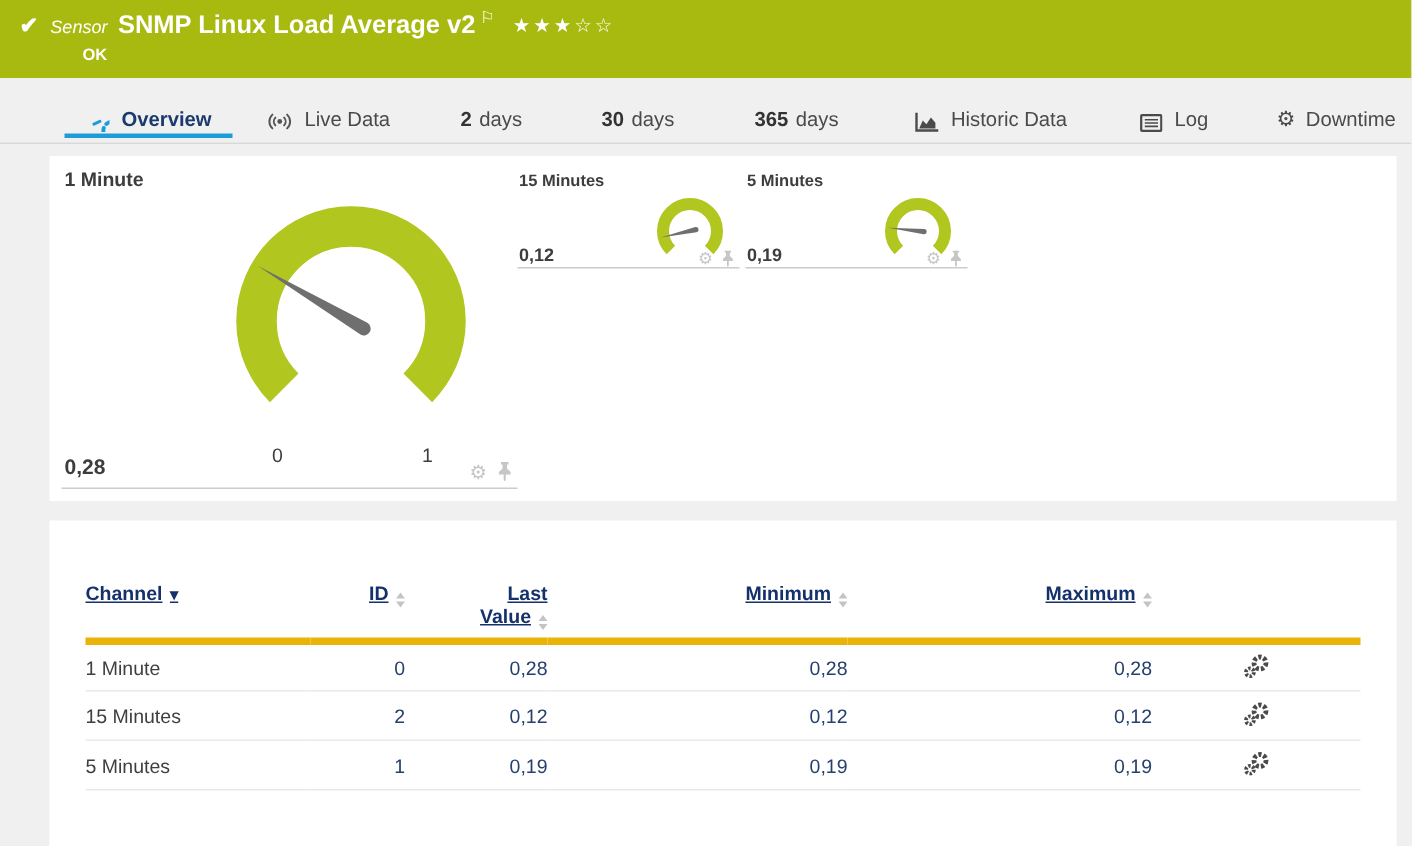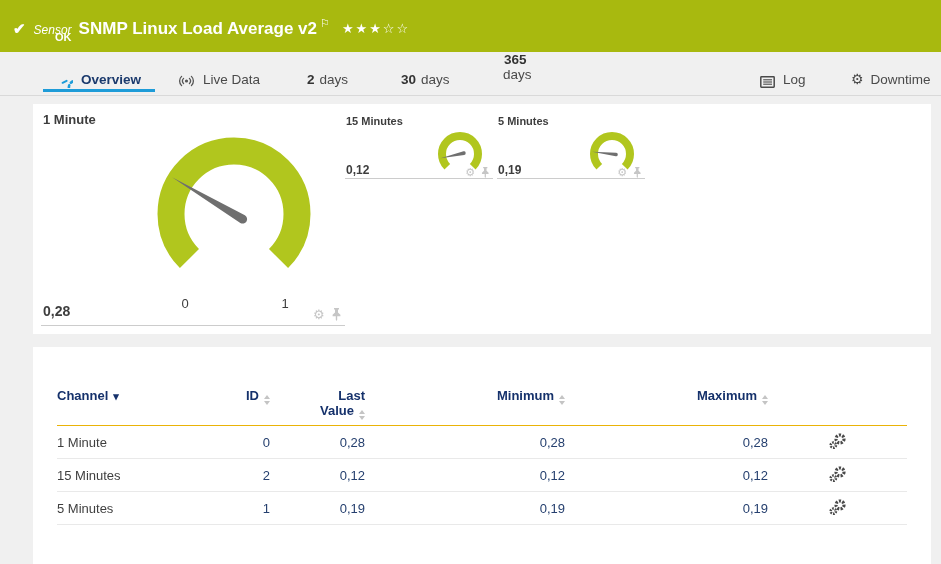--- a/index.html
+++ b/index.html
@@ -14,21 +14,21 @@
   .screen { position: absolute; inset: 0; }
 
   
   .topbar {
     position: absolute; left: 0; top: 0; width: 941px; height: 52px;
     background: #a8b90f; color: #fff;
   }
   .title-line { position: absolute; left: 13px; top: 7px; display: flex; align-items: baseline; }
   .check { font-size: 15px; font-weight: bold; margin-right: 8px; }
   .kind { font-style: italic; font-size: 12px; margin-right: 7px; }
-  .sensor-title { font-size: 17px; font-weight: bold; margin-top: 12px; }
+  .sensor-title { font-size: 17px; font-weight: bold; }
   .flag { font-size: 11px; position: relative; top: -7px; margin-left: 3px; cursor: pointer; }
   .stars { font-size: 13px; letter-spacing: 2px; margin-left: 12px; position: relative; top: -1px; cursor: pointer; }
   .status-ok { position: absolute; left: 55px; top: 31px; font-size: 11px; font-weight: bold; }
 
   
   .tabbar {
     position: absolute; left: 0; top: 52px; width: 941px; height: 44px;
     border-bottom: 1px solid #d9d9d9; background: #f0f0f0;
   }
   .tab {
@@ -64,21 +64,21 @@
   .sm-svg { position: absolute; left: 85px; top: 22px; }
   .g-value-sm { position: absolute; left: 1px; top: 59px; font-size: 12px; font-weight: bold; }
   .g-icons-sm { right: 3px; top: 61px; transform: scale(0.85); transform-origin: right center; }
   .g-line-sm { left: 0; top: 74px; width: 148px; }
 
   
   table.channels { position: absolute; left: 24px; top: 21px; width: 850px; border-collapse: collapse; table-layout: fixed; }
   .channels th {
     font-size: 13px; font-weight: bold; color: #15316b; text-align: right;
     vertical-align: top; padding: 20px 0 5px 0; height: 55px;
-    border-bottom: 1px solid #eab308; cursor: pointer; line-height: 15px;
+    border-bottom: 5px solid #eab308; cursor: pointer; line-height: 15px; text-decoration: underline;
   }
   .channels th.c1 { text-align: left; }
   .channels td {
     font-size: 13px; height: 33px; border-bottom: 1px solid #e9e9e9;
     text-align: right; color: #26406f; padding: 0;
   }
   .channels td.c1 { text-align: left; color: #3f3f3f; }
   .channels td.c6, .channels th.c6 { text-align: center; }
   .col1 { width: 150px; } .col2 { width: 63px; } .col3 { width: 95px; }
   .col4 { width: 200px; } .col5 { width: 203px; } .col6 { width: 139px; }
@@ -132,25 +132,34 @@
     <div class="tab" style="left:307px;">
       <span class="num">2</span>
       <span>days</span>
     </div>
 
     <div class="tab" style="left:401px;">
       <span class="num">30</span>
       <span>days</span>
     </div>
 
-    <div class="tab" style="left:503px;flex-direction:column;">
+    <div class="tab" style="left:503px;">
       <span class="num">365</span>
       <span>days</span>
     </div>
 
+    <div class="tab" style="left:610px;">
+      <span class="ticon">
+        <svg width="16" height="13" viewBox="0 0 16 13">
+          <path d="M1 0 V12 H15.5" fill="none" stroke="#4a4a4a" stroke-width="1.6"></path>
+          <path d="M2.8 10.6 L5.2 5.4 L7.6 7.9 L10.6 3.3 L13.6 6.9 V10.6 Z" fill="#4a4a4a"></path>
+        </svg>
+      </span>
+      <span>Historic Data</span>
+    </div>
 
     <div class="tab" style="left:760px;">
       <span class="ticon">
         <svg width="15" height="12" viewBox="0 0 15 12">
           <rect x="0.8" y="0.8" width="13.4" height="10.4" rx="0.6" fill="none" stroke="#4a4a4a" stroke-width="1.5"></rect>
           <line x1="3.2" y1="3.8" x2="12" y2="3.8" stroke="#4a4a4a" stroke-width="1.1"></line>
           <line x1="3.2" y1="6" x2="12" y2="6" stroke="#4a4a4a" stroke-width="1.1"></line>
           <line x1="3.2" y1="8.2" x2="12" y2="8.2" stroke="#4a4a4a" stroke-width="1.1"></line>
         </svg>
       </span>

